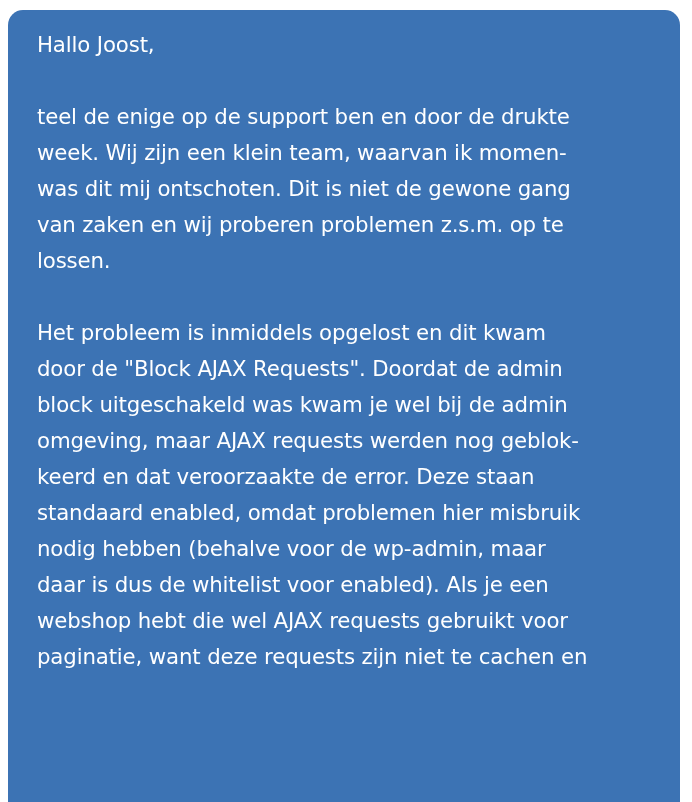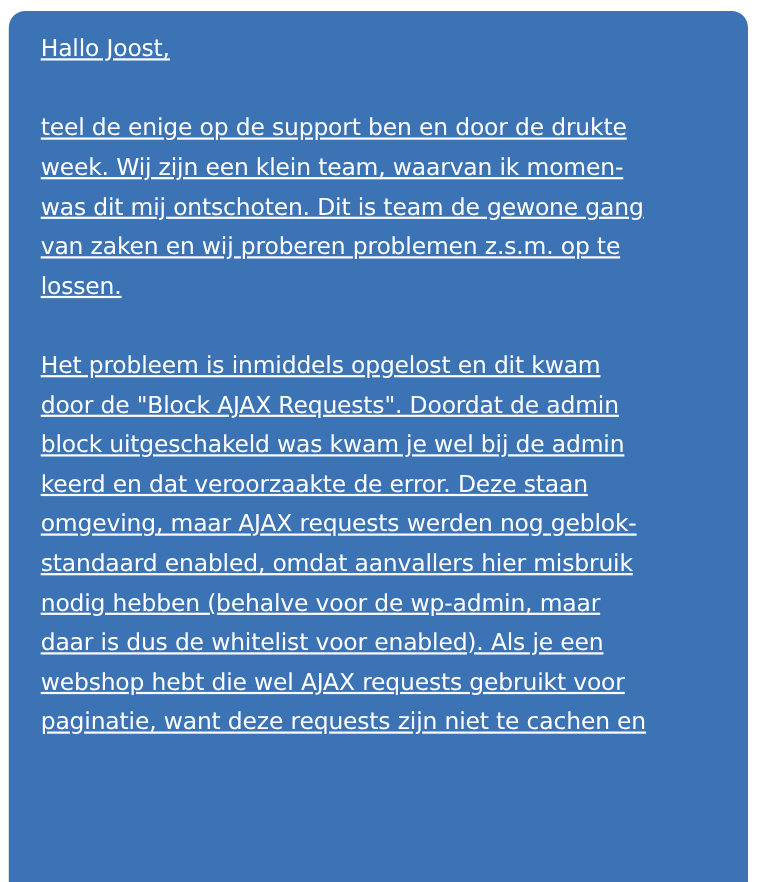--- a/index.html
+++ b/index.html
@@ -21,46 +21,45 @@
       box-sizing: border-box;
       padding: 17px 20px 0 29px;
       color: #ffffff;
       font-family: "DejaVu Sans", sans-serif;
       font-size: 21.3px;
       line-height: 36px;
       letter-spacing: -0.15px;
     }
     .para {
       margin: 0 0 36px 0;
-      text-decoration: underline;
     }
     .line {
       display: block;
       white-space: nowrap;
     }
   </style>
 </head>
 <body>
 
 <div class="bubble">
   <div class="para">
     <span class="line">Hallo Joost,</span>
   </div>
   <div class="para">
     <span class="line">teel de enige op de support ben en door de drukte</span>
     <span class="line">week. Wij zijn een klein team, waarvan ik momen-</span>
-    <span class="line">was dit mij ontschoten. Dit is team de gewone gang</span>
+    <span class="line">was dit mij ontschoten. Dit is niet de gewone gang</span>
     <span class="line">van zaken en wij proberen problemen z.s.m. op te</span>
     <span class="line">lossen.</span>
   </div>
   <div class="para">
     <span class="line">Het probleem is inmiddels opgelost en dit kwam</span>
     <span class="line">door de "Block AJAX Requests". Doordat de admin</span>
     <span class="line">block uitgeschakeld was kwam je wel bij de admin</span>
+    <span class="line">omgeving, maar AJAX requests werden nog geblok-</span>
     <span class="line">keerd en dat veroorzaakte de error. Deze staan</span>
-    <span class="line">omgeving, maar AJAX requests werden nog geblok-</span>
-    <span class="line">standaard enabled, omdat aanvallers hier misbruik</span>
+    <span class="line">standaard enabled, omdat problemen hier misbruik</span>
     <span class="line">nodig hebben (behalve voor de wp-admin, maar</span>
     <span class="line">daar is dus de whitelist voor enabled). Als je een</span>
     <span class="line">webshop hebt die wel AJAX requests gebruikt voor</span>
     <span class="line">paginatie, want deze requests zijn niet te cachen en</span>
   </div>
 </div>
 
 </body></html>

